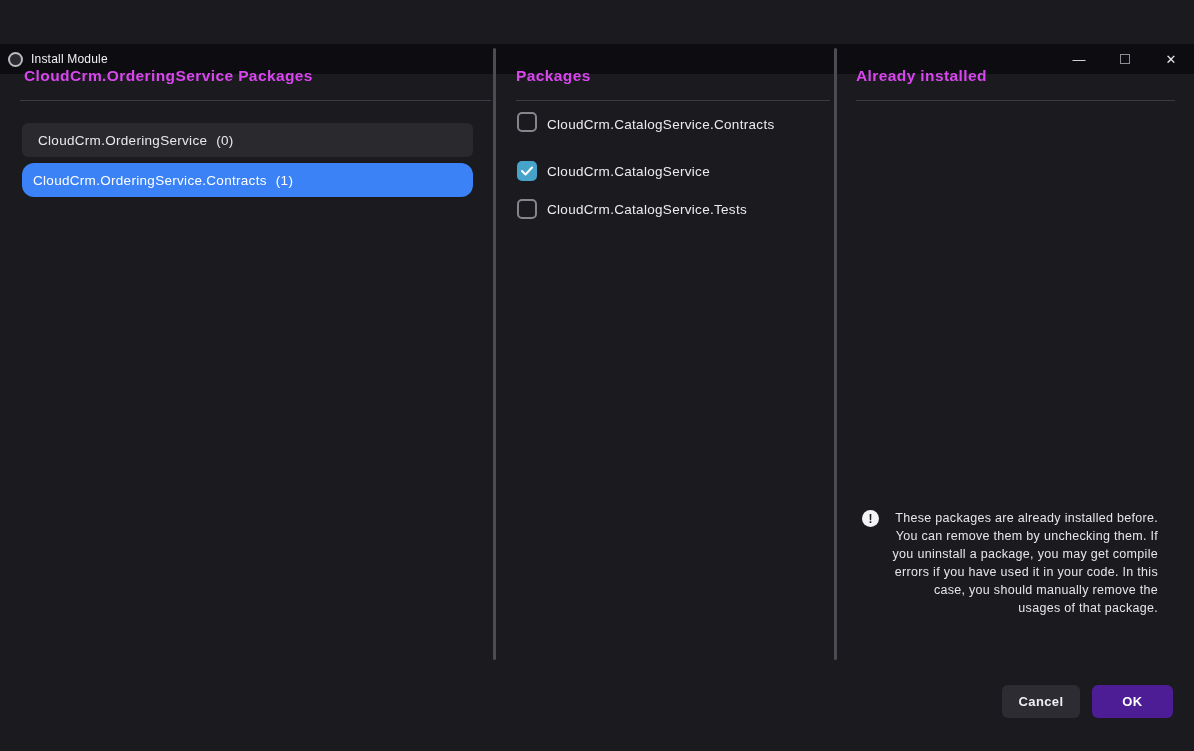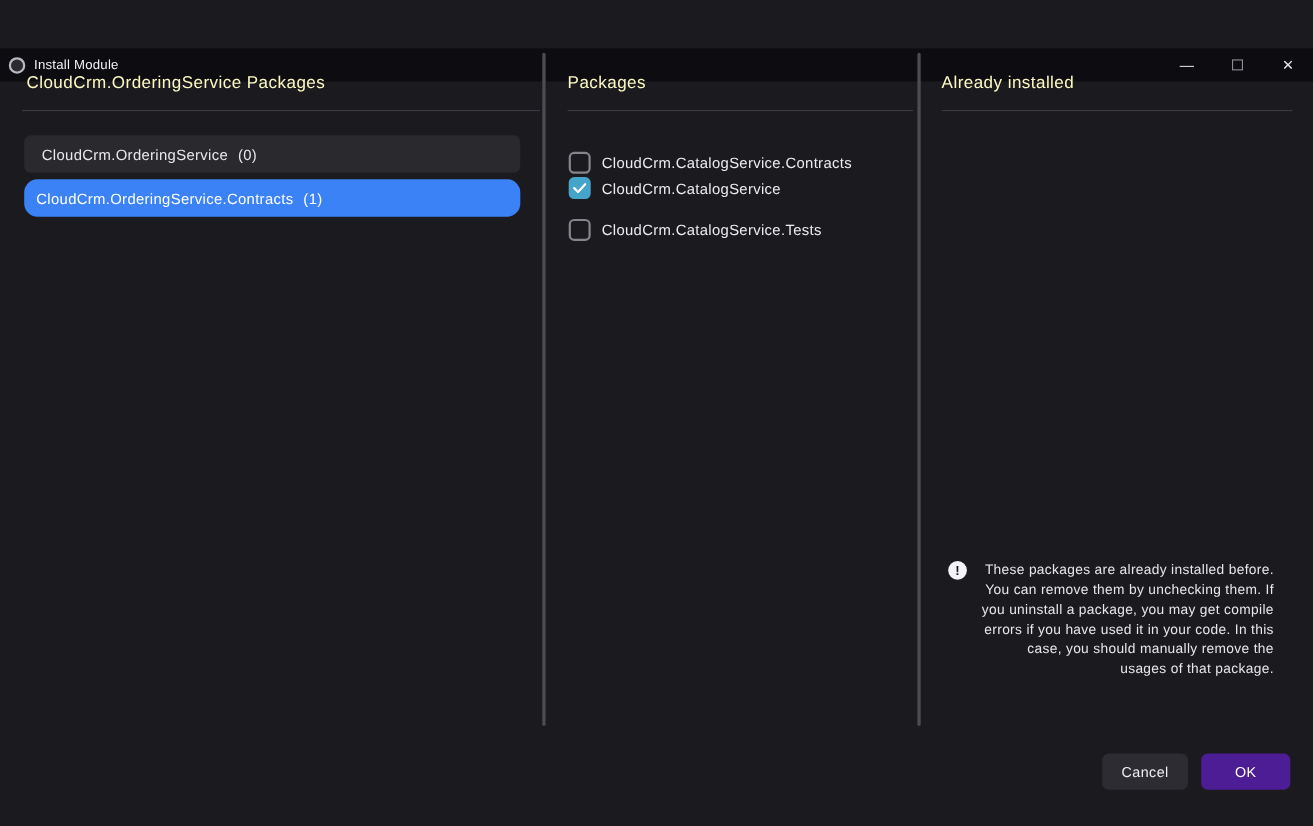--- a/index.html
+++ b/index.html
@@ -21,21 +21,21 @@
   .window-title { font-size: 12px; color: #f2f2f5; letter-spacing: 0.2px; }
   .win-controls { display: flex; align-items: stretch; height: 30px; }
   .win-btn {
     width: 46px; height: 30px; display: flex; align-items: center; justify-content: center;
     color: #e8e8ec; font-size: 13px; cursor: default;
   }
   .max-glyph { width: 10px; height: 10px; border: 1px solid #8d8d94; display: inline-block; }
 
   
   .panel-header {
-    position: absolute; font-size: 15.5px; font-weight: normal; color: #fef9c3;
+    position: absolute; font-size: 15.5px; font-weight: bold; color: #d946ef;
     letter-spacing: 0.4px;
   }
   .hrule { position: absolute; height: 1px; background: #3b3b42; }
 
   .vdivider { position: absolute; width: 3px; background: #4c4c53; border-radius: 2px; }
 
   
   .module-item {
     position: absolute; left: 22px; width: 451px; height: 34px;
     background: #29292e; border-radius: 6px;
@@ -65,21 +65,21 @@
   .info-icon {
     width: 17px; height: 17px; border-radius: 50%; background: #f4f4f7;
     color: #1a1a1f; font-size: 12px; font-weight: bold;
     display: flex; align-items: center; justify-content: center; flex: 0 0 auto; margin-top: 1px;
   }
   .note-text { font-size: 12.5px; line-height: 18px; color: #e6e6ea; letter-spacing: 0.3px; width: 267px; text-align: right; }
 
   
   .btn {
     position: absolute; top: 685px; height: 33px; border: none; border-radius: 6px;
-    font-family: "Liberation Sans", sans-serif; font-size: 13px; font-weight: normal;
+    font-family: "Liberation Sans", sans-serif; font-size: 13px; font-weight: bold;
     letter-spacing: 0.4px; cursor: pointer;
   }
   .btn-cancel { left: 1002px; width: 78px; background: #2c2c32; color: #f0f0f3; }
   .btn-ok { left: 1092px; width: 81px; background: #4c1d95; color: #ffffff; }
 </style>
 </head>
 <body>
 
 <div class="window">
 
@@ -111,21 +111,21 @@
 
   <div class="module-item" style="top:123px;padding-left:16px;">
     <span>CloudCrm.OrderingService</span>
     <span class="module-count">(0)</span>
   </div>
   <div class="module-item selected" style="top:163px;">
     <span>CloudCrm.OrderingService.Contracts</span>
     <span class="module-count">(1)</span>
   </div>
 
-  <div class="pkg-row" style="top:136px;">
+  <div class="pkg-row" style="top:108px;align-items:flex-end;">
     <span class="checkbox">
       
     </span>
     <span class="pkg-label">CloudCrm.CatalogService.Contracts</span>
   </div>
   <div class="pkg-row" style="top:197px;">
     <span class="checkbox">
       
     </span>
     <span class="pkg-label">CloudCrm.CatalogService.Tests</span>

